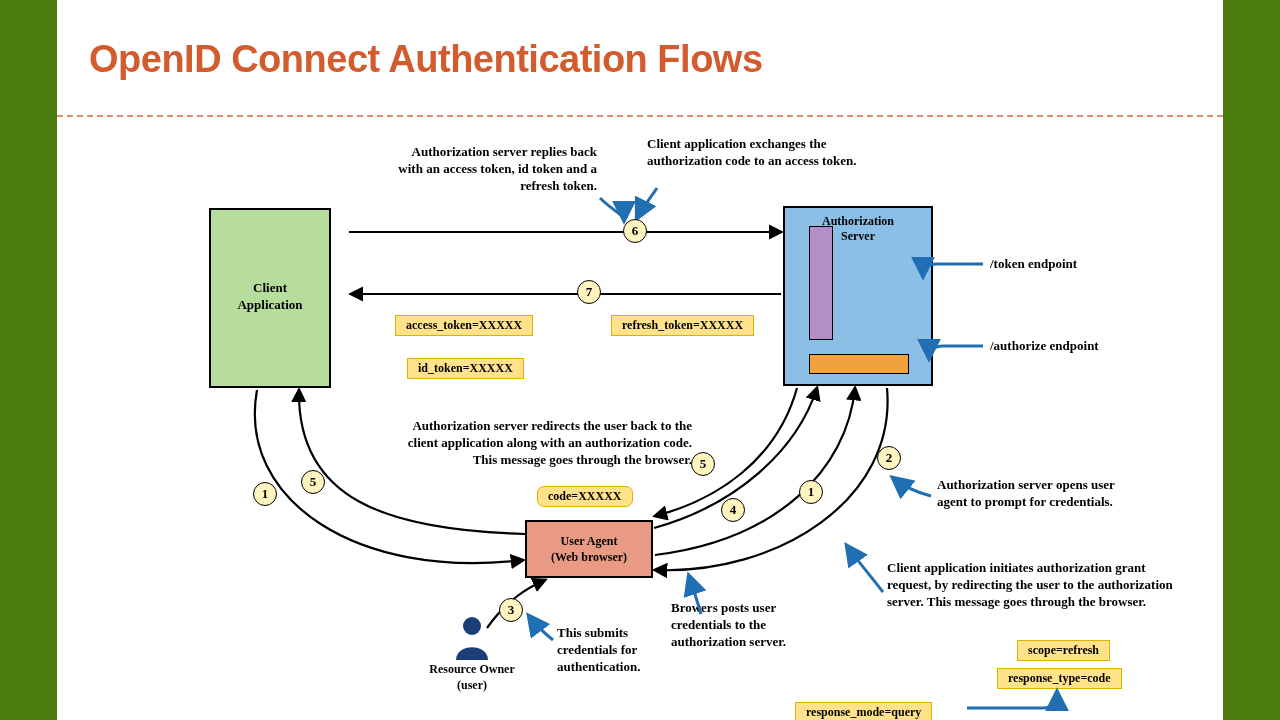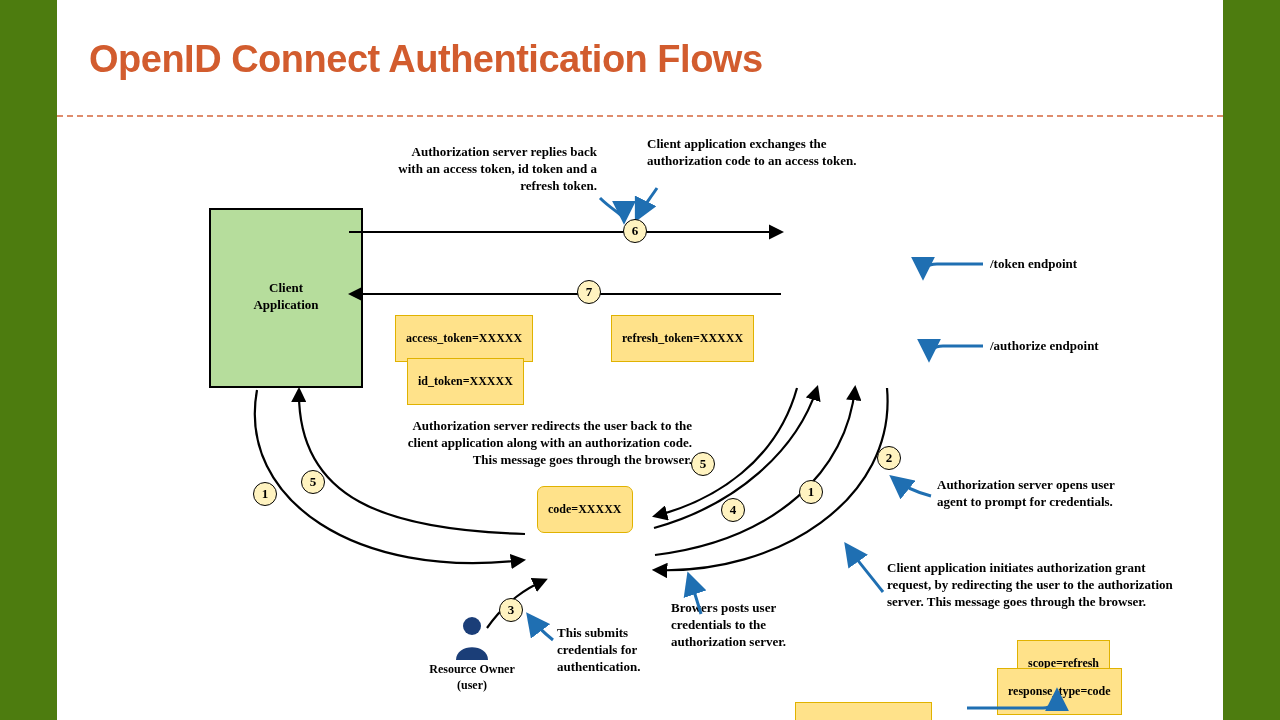--- a/index.html
+++ b/index.html
@@ -2,38 +2,48 @@
 <html><head>
 <meta charset="utf-8">
 <style>
   html,body{margin:0;padding:0;background:#000;}
   #stage{position:relative;width:1280px;height:720px;margin:0 auto;background:#4d7c0f;font-family:Georgia,"Times New Roman",serif;}
   #slide{position:absolute;left:57px;top:0;width:1166px;height:720px;background:#fff;}
   #title{position:absolute;left:32px;top:38px;font-family:"Segoe UI","Helvetica Neue",Arial,sans-serif;font-size:38px;font-weight:600;color:#d25c2e;letter-spacing:-0.5px;}
   #divider{position:absolute;left:0;top:115px;width:1166px;height:0;border-top:2px dashed #d25c2e;opacity:.7;}
   .box{position:absolute;border:2px solid #000;box-sizing:border-box;text-align:center;font-weight:bold;color:#000;}
   .lbl{position:absolute;font-size:13px;color:#000;text-align:center;line-height:1.3;font-weight:bold;}
-  .tag{position:absolute;background:#ffe28a;border:1px solid #e0b200;padding:15px 10px;font-size:12px;font-weight:bold;color:#000;}
+  .tag{position:absolute;background:#ffe28a;border:1px solid #e0b200;padding:2px 10px;font-size:12px;font-weight:bold;color:#000;}
   .step{position:absolute;width:24px;height:24px;border-radius:50%;background:#fff3c0;border:1.5px solid #000;font-size:13px;font-weight:bold;text-align:center;line-height:22px;color:#000;box-sizing:border-box;}
   .callout{position:absolute;font-size:13px;color:#000;line-height:1.3;}
   svg.layer{position:absolute;left:0;top:0;width:1166px;height:720px;pointer-events:none;}
 </style>
 </head>
 <body>
 
 <div id="stage">
   <div id="slide">
     <div id="title">OpenID Connect Authentication Flows</div>
     <div id="divider"></div>
 
-    <div class="box" style="left:152px;top:208px;width:154px;height:180px;background:#b6dd9c;text-align:center;">
+    <div class="box" style="left:152px;top:208px;width:122px;height:180px;background:#b6dd9c;text-align:center;">
       <div style="position:absolute;width:100%;top:70px;font-size:13px;line-height:1.3;">Client<br>Application</div>
     </div>
 
+    <div class="box" style="left:726px;top:206px;width:150px;height:180px;background:#8cbfe6;">
+      <div style="position:absolute;width:100%;top:6px;font-size:12px;line-height:1.25;">Authorization<br>Server</div>
 
+      <div style="position:absolute;left:24px;top:18px;width:22px;height:112px;background:#b38fc8;border:1.5px solid #000;"></div>
+
+      <div style="position:absolute;left:24px;top:146px;width:98px;height:18px;background:#f2a23c;border:1.5px solid #000;"></div>
+    </div>
+
+    <div class="box" style="left:468px;top:520px;width:128px;height:58px;background:#e89a84;">
+      <div style="position:absolute;width:100%;top:12px;font-size:12px;line-height:1.3;">User Agent<br>(Web browser)</div>
+    </div>
 
     <svg style="position:absolute;left:395px;top:615px;width:40px;height:45px;" viewBox="0 0 40 45">
       <circle cx="20" cy="11" r="9" fill="#1b3e78"></circle>
       <path d="M4 45 C4 28 36 28 36 45 Z" fill="#1b3e78"></path>
     </svg>
     <div class="lbl" style="left:355px;top:662px;width:120px;font-size:12px;font-weight:bold;">Resource Owner<br>(user)</div>
 
     <div class="tag" style="left:338px;top:315px;">access_token=XXXXX</div>
     <div class="tag" style="left:350px;top:358px;">id_token=XXXXX</div>
     <div class="tag" style="left:554px;top:315px;">refresh_token=XXXXX</div>

